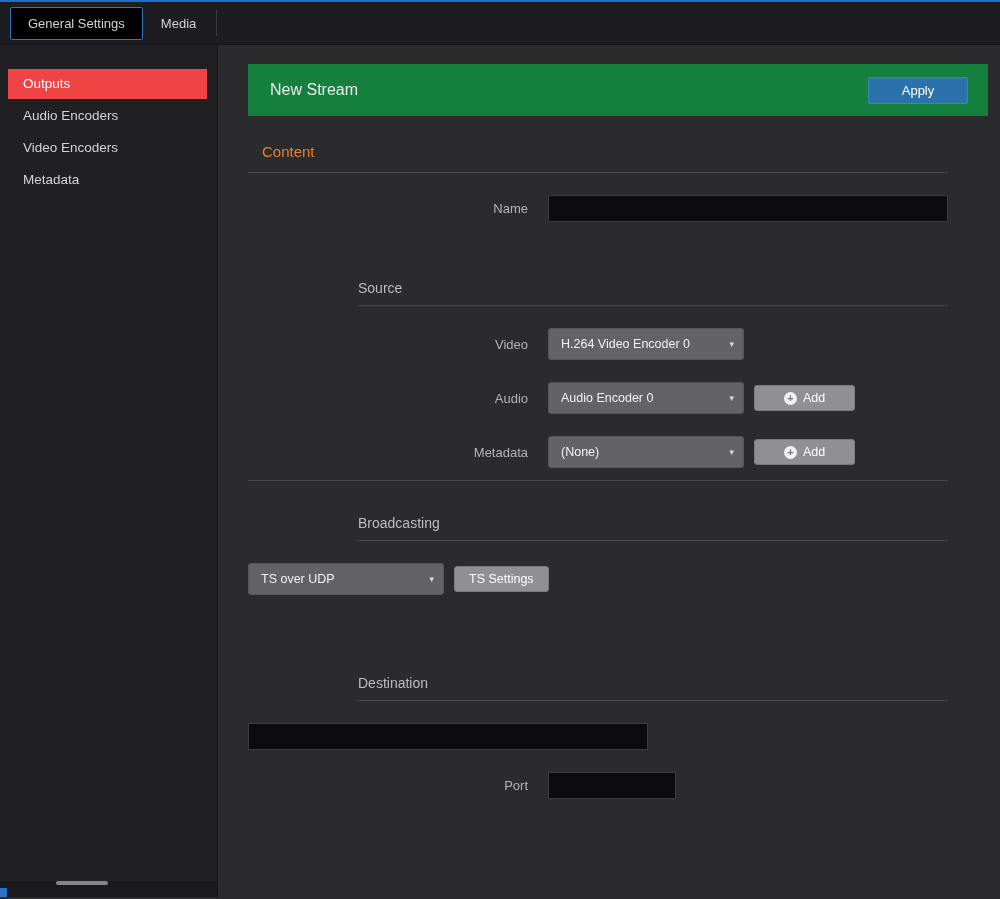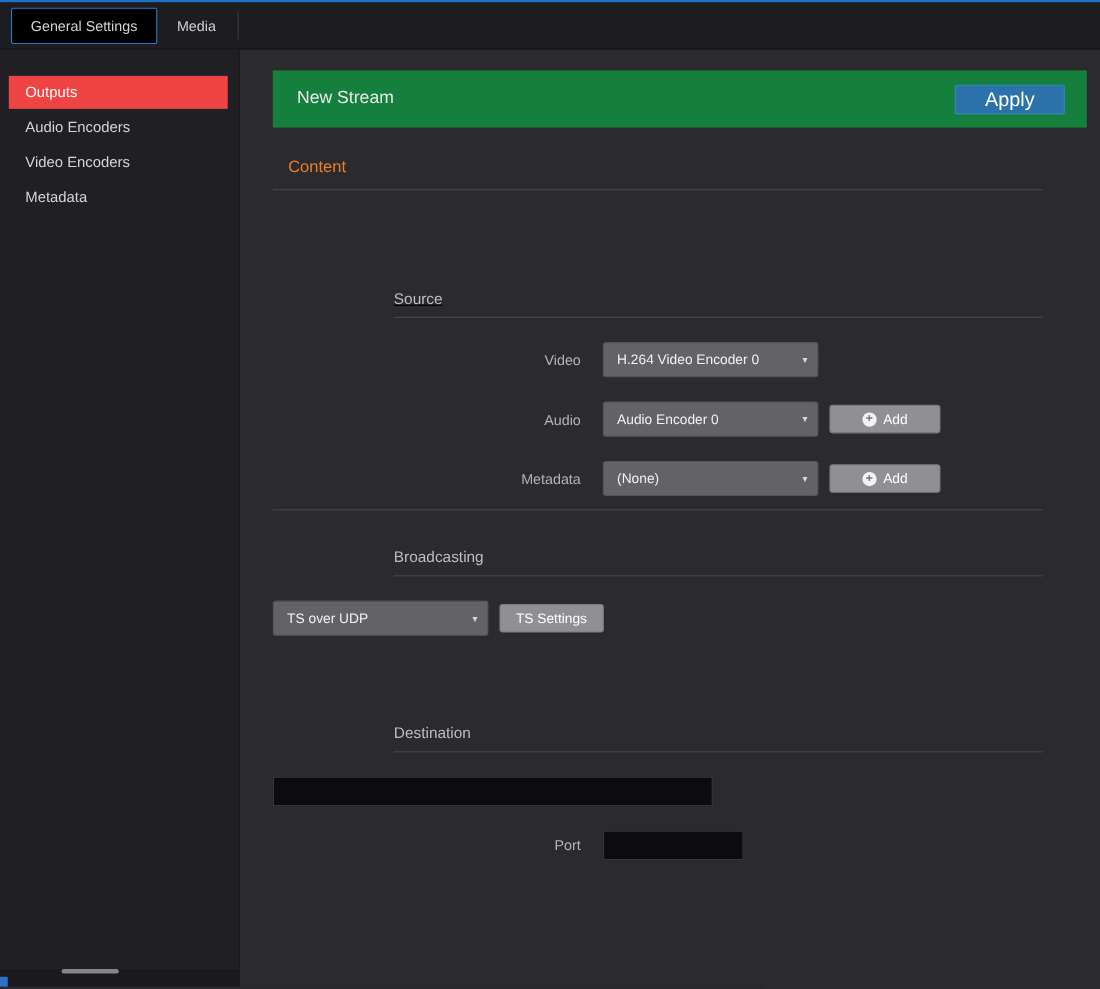--- a/index.html
+++ b/index.html
@@ -37,30 +37,30 @@
   
   .main { flex:1; padding-left:30px; position:relative; overflow:hidden; }
   .panel-header {
     margin-top:19px; width:740px; height:52px; background:#15803d;
     display:flex; align-items:center; justify-content:space-between;
     padding:0 20px 0 22px;
   }
   .panel-title { color:#eaeaec; font-size:16px; }
   .apply-btn {
     width:100px; height:27px; background:#2c72aa; border:1px solid #3a85bd;
-    color:#ffffff; font-size:18px; border-radius:2px; cursor:pointer;
+    color:#ffffff; font-size:13px; border-radius:2px; cursor:pointer;
     font-family:"Liberation Sans", sans-serif;
   }
   .section-heading { color:#e97f2e; font-size:15px; font-weight:normal; margin:27px 0 0 14px; }
   .rule { width:700px; border-bottom:1px solid #47474b; margin-top:12px; }
   .subsection-head {
     margin-left:110px; width:590px; border-bottom:1px solid #47474b; padding-bottom:9px;
   }
   .subsection-head h3 { color:#bdbdbf; font-size:14px; font-weight:normal; }
-  .mt-60 { margin-top:60px; } .mt-58 { margin-top:90px;text-decoration:underline; } .mt-44 { margin-top:44px; }
+  .mt-60 { margin-top:60px; } .mt-58 { margin-top:58px; } .mt-44 { margin-top:44px; }
   .mt-34 { margin-top:34px; } .mt-80 { margin-top:80px; } .mt-42 { margin-top:42px; }
   .form-row { display:flex; align-items:center; margin-top:22px; }
   .flabel { width:280px; text-align:right; color:#b4b4b6; font-size:13px; margin-right:20px; flex:none; }
   .text-input {
     height:27px; background:#0c0c0e; border:1px solid #3c3c40; color:#e2e2e2;
     padding:0 8px; font-size:13px; font-family:"Liberation Sans", sans-serif;
   }
   .text-input.wide { width:400px; }
   .text-input.small { width:128px; }
   .dropdown {
@@ -108,20 +108,24 @@
     <main class="main">
 
       <div class="panel-header">
         <span class="panel-title">New Stream</span>
         <button class="apply-btn">Apply</button>
       </div>
 
       <h2 class="section-heading">Content</h2>
       <div class="rule"></div>
 
+      <div class="form-row mt-60">
+        <label class="flabel">Name</label>
+        <input type="text" class="text-input wide" value="" style="">
+      </div>
 
       <div class="subsection-head mt-58">
         <h3>Source</h3>
       </div>
 
       <div class="form-row">
         <label class="flabel">Video</label>
         <button class="dropdown">
           <span>H.264 Video Encoder 0</span>
           <span class="caret">▾</span>

